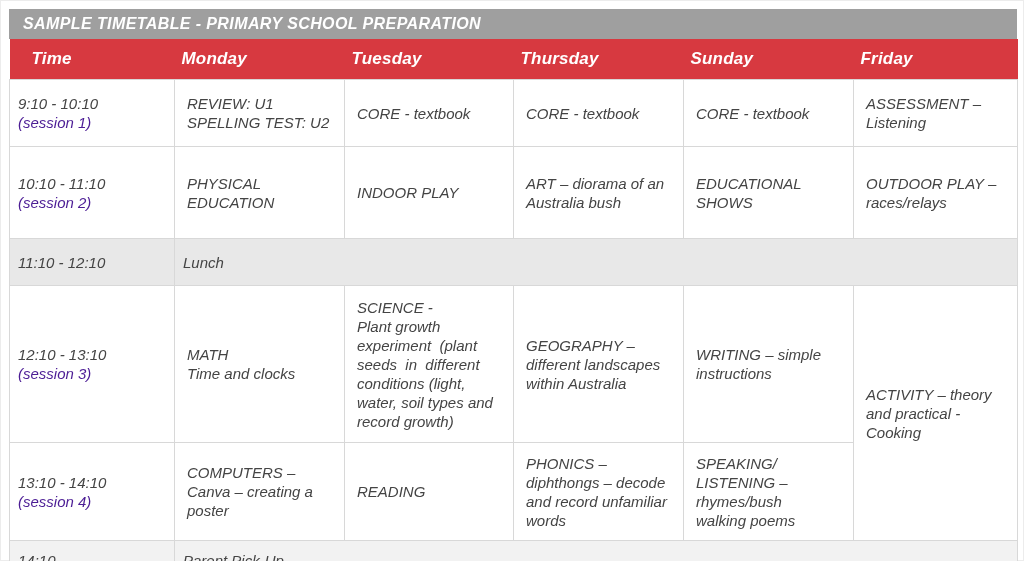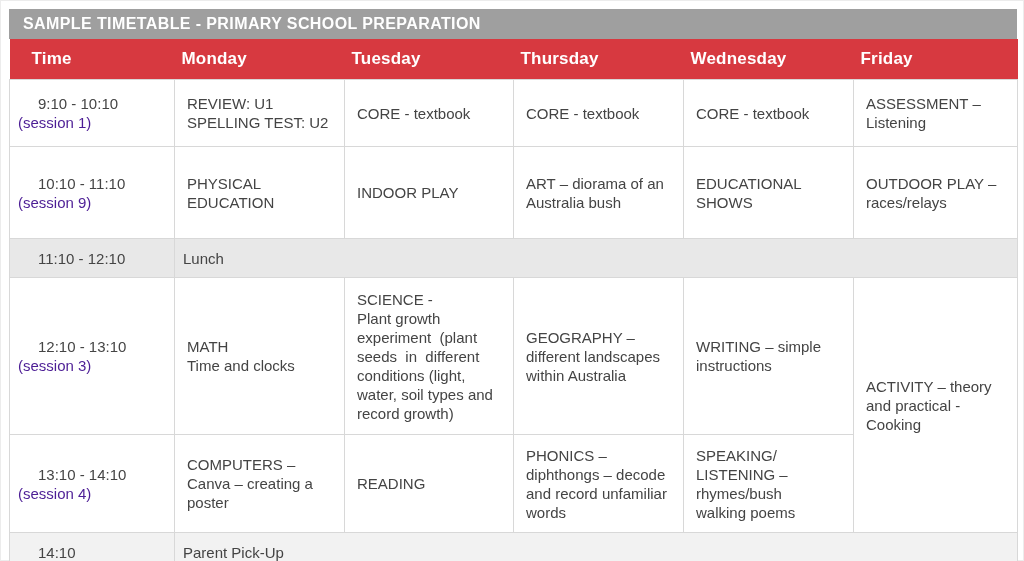--- a/index.html
+++ b/index.html
@@ -5,20 +5,21 @@
   html, body { margin: 0; padding: 0; background: #ffffff; }
   .page {
     position: relative;
     width: 1024px;
     height: 561px;
     box-sizing: border-box;
     background: #ffffff;
     border: 1px solid #ececec;
     padding: 8px 0 6px 8px;
     font-family: "Liberation Sans", "DejaVu Sans", sans-serif;
+    font-style: italic;
   }
   .title-bar {
     width: 1008px;
     box-sizing: border-box;
     height: 30px;
     line-height: 30px;
     background: var(--title-bg, #9f9f9f);
     color: #ffffff;
     font-size: 16px;
     font-weight: bold;
@@ -49,25 +50,25 @@
   tbody td {
     border: 1px solid var(--border, #d8d8d8);
     background: #ffffff;
     vertical-align: middle;
     padding: 6px 8px 6px 12px;
     line-height: 19px;
     white-space: pre-wrap;
     overflow: hidden;
   }
   tbody td.time-cell { padding-left: 8px; white-space: normal; }
-  .time-cell .t { color: #454545; margin-left: 20px; }
+  .time-cell .t { color: #454545; }
   .time-cell .s { color: #4c1d95; }
   tr.r1 { height: 67px; }
   tr.r2 { height: 92px; }
-  tr.r-lunch { height: 39px; }
+  tr.r-lunch { height: 47px; }
   tr.r3 { height: 157px; }
   tr.r4 { height: 98px; }
   tr.r-pickup { height: 40px; }
   td.gray-strong { background: var(--lunch-bg, #e8e8e8); }
   td.gray-light { background: var(--pickup-bg, #f2f2f2); }
   td.span-cell { text-align: left; padding-left: 8px; }
 </style>
 </head>
 <body>
 
@@ -85,21 +86,21 @@
       <col style="width:170px">
         <col style="width:170px">
         <col style="width:164px">
     </colgroup>
     <thead>
       <tr>
         <th class="th-time">Time</th>
         <th>Monday</th>
         <th>Tuesday</th>
         <th>Thursday</th>
-        <th>Wednesday</th>
+        <th>Sunday</th>
         <th>Friday</th>
       </tr>
     </thead>
     <tbody>
 
       <tr class="r1">
         <td class="time-cell">
           <div class="t">9:10 - 10:10</div>
           <div class="s">(session 1)</div>
         </td>
@@ -108,21 +109,21 @@
         <td>CORE - textbook</td>
         <td>CORE - textbook</td>
         <td>CORE - textbook</td>
         <td>ASSESSMENT –
 Listening</td>
       </tr>
 
       <tr class="r2">
         <td class="time-cell">
           <div class="t">10:10 - 11:10</div>
-          <div class="s">(session 9)</div>
+          <div class="s">(session 2)</div>
         </td>
         <td>PHYSICAL
 EDUCATION</td>
         <td>INDOOR PLAY</td>
         <td>ART – diorama of an
 Australia bush</td>
         <td>EDUCATIONAL
 SHOWS</td>
         <td>OUTDOOR PLAY –
 races/relays</td>

